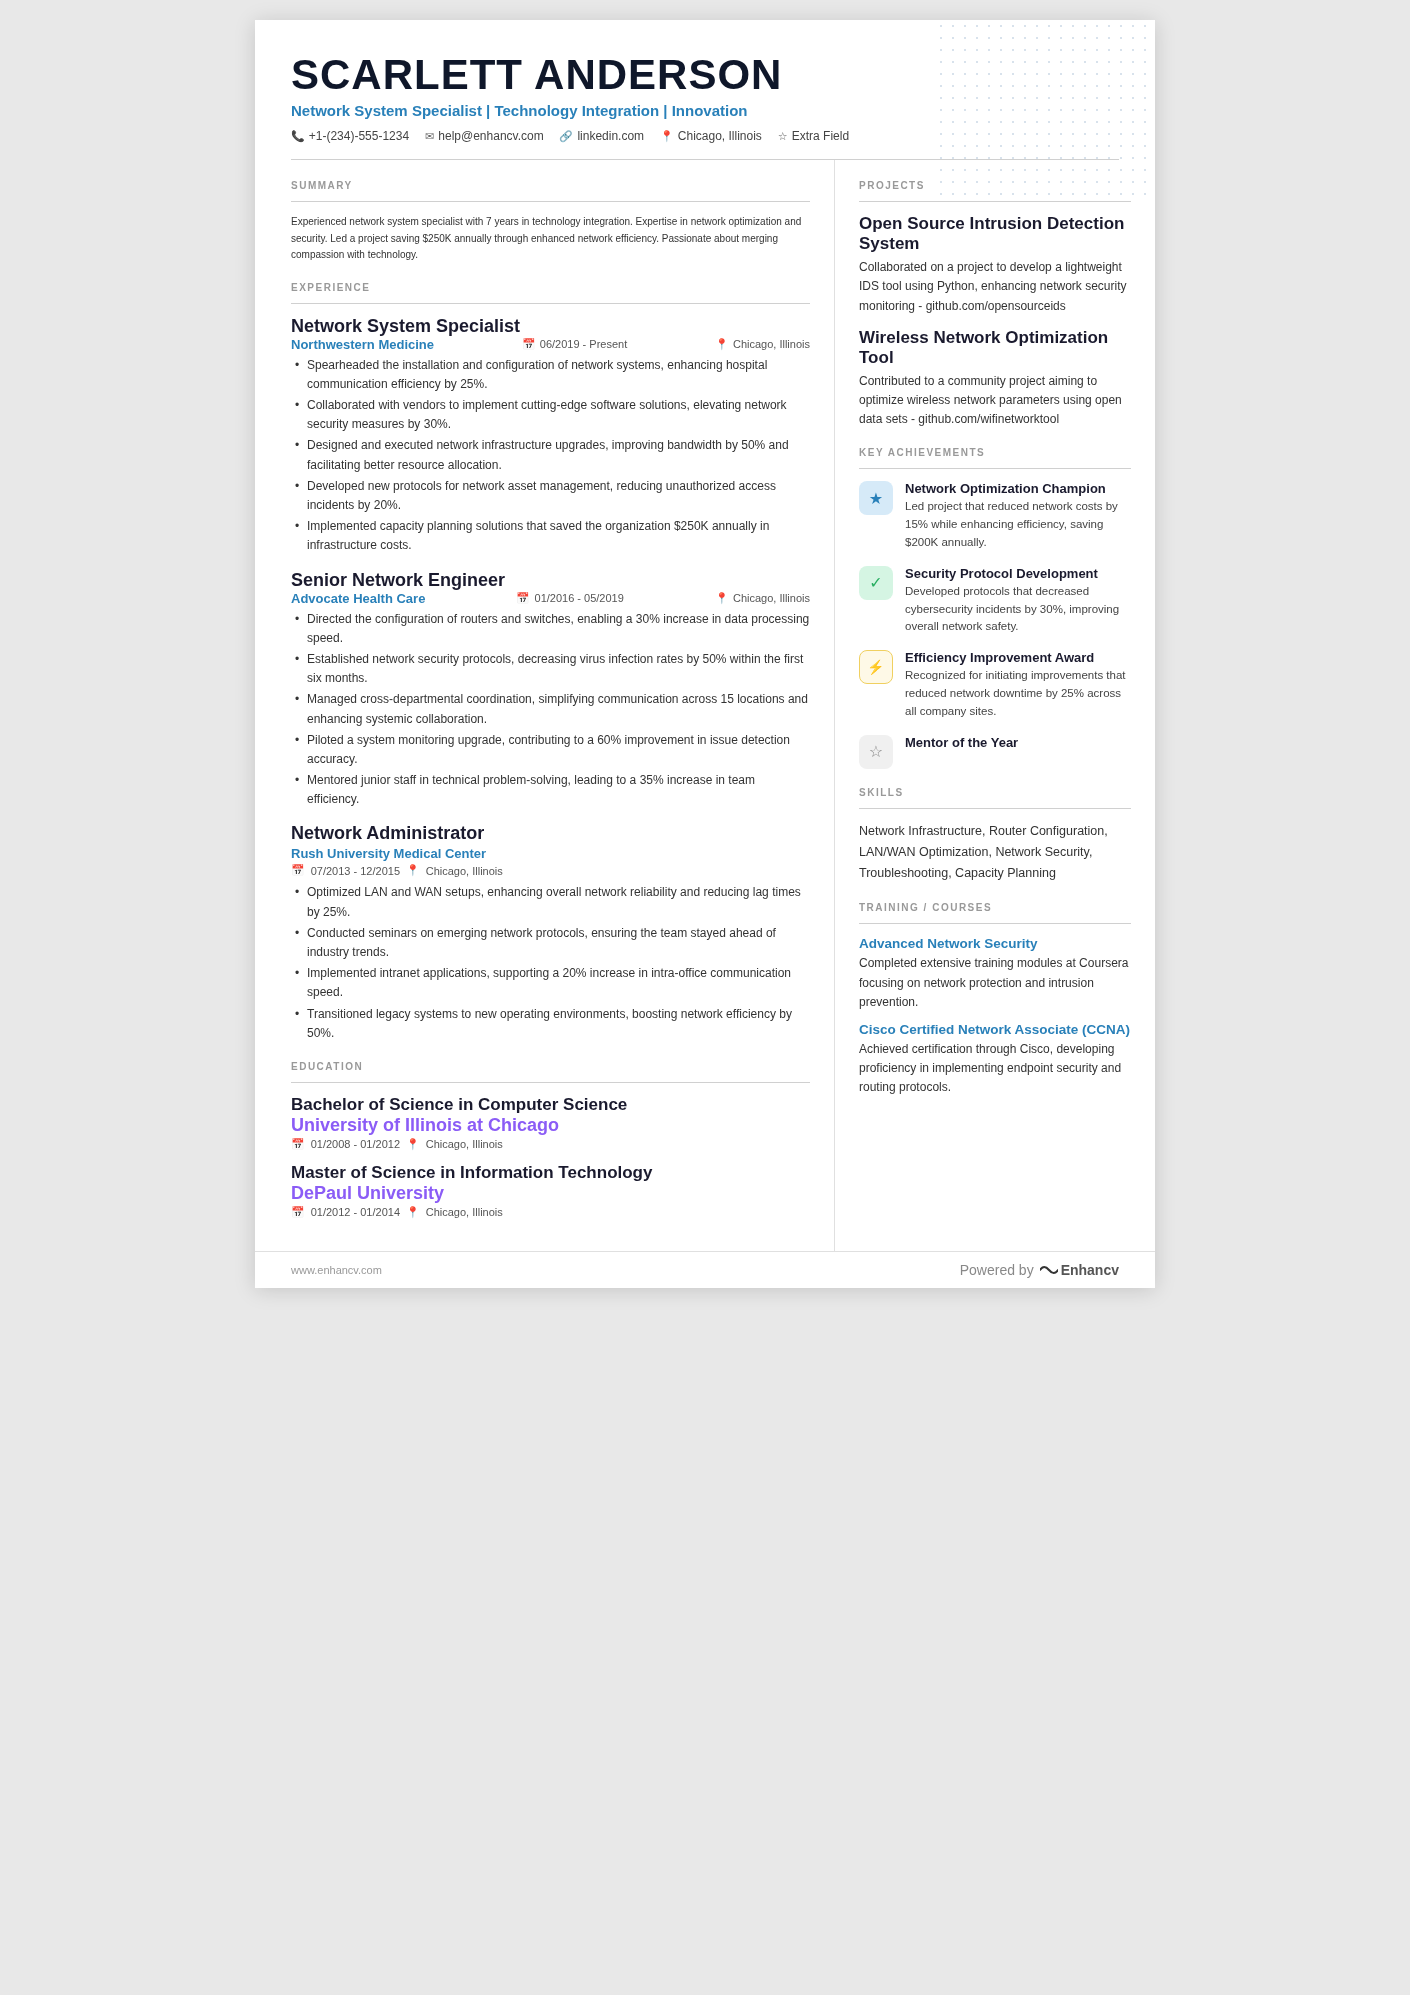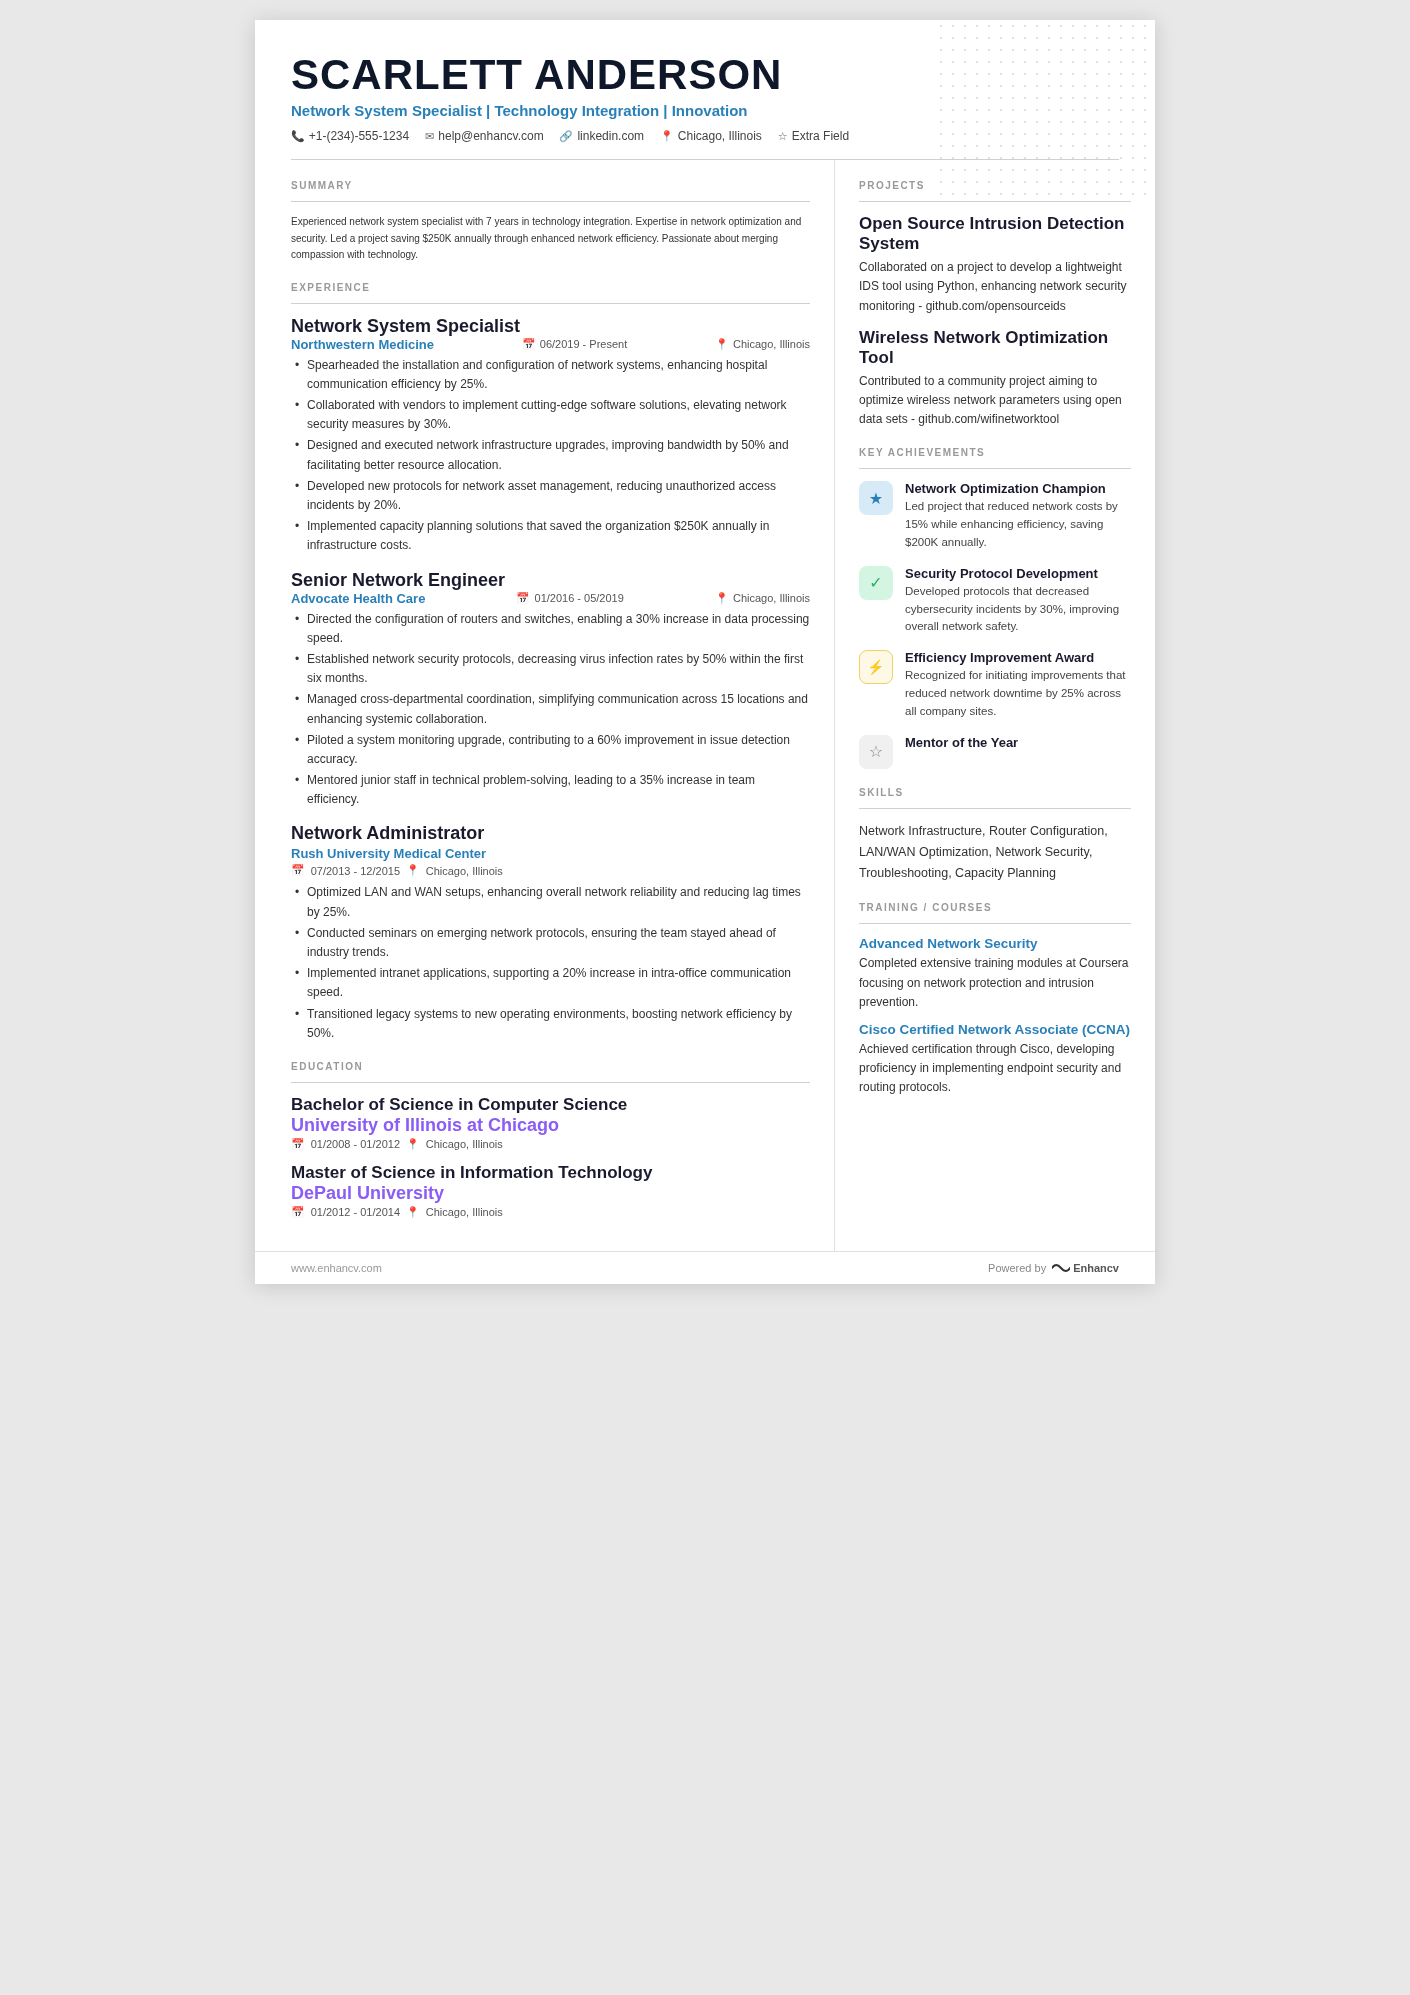--- a/index.html
+++ b/index.html
@@ -251,21 +251,21 @@
       display: flex;
       justify-content: space-between;
       align-items: center;
       font-size: 11px;
       color: #999;
     }
     .footer-brand {
       display: flex;
       align-items: center;
       gap: 6px;
-      font-size: 11px;
+      font-size: 14px;
       color: #888;
     }
     .enhancv-logo {
       display: inline-flex;
       align-items: center;
       gap: 3px;
       font-weight: 700;
       color: #555;
     }
   </style>

